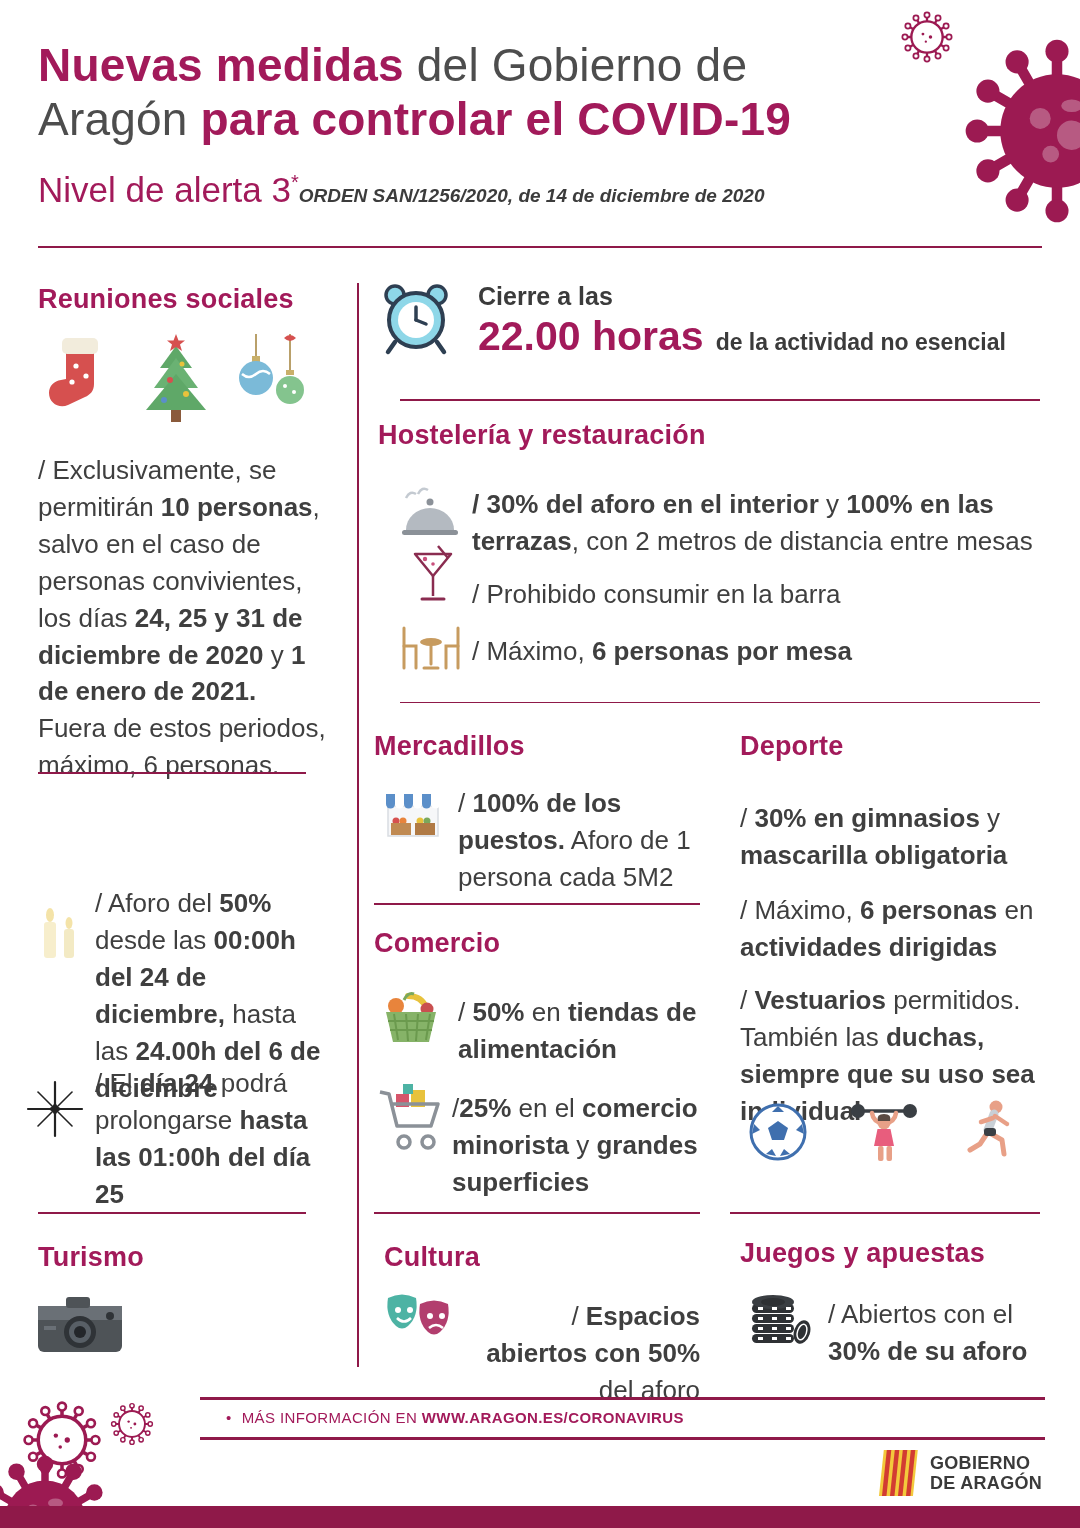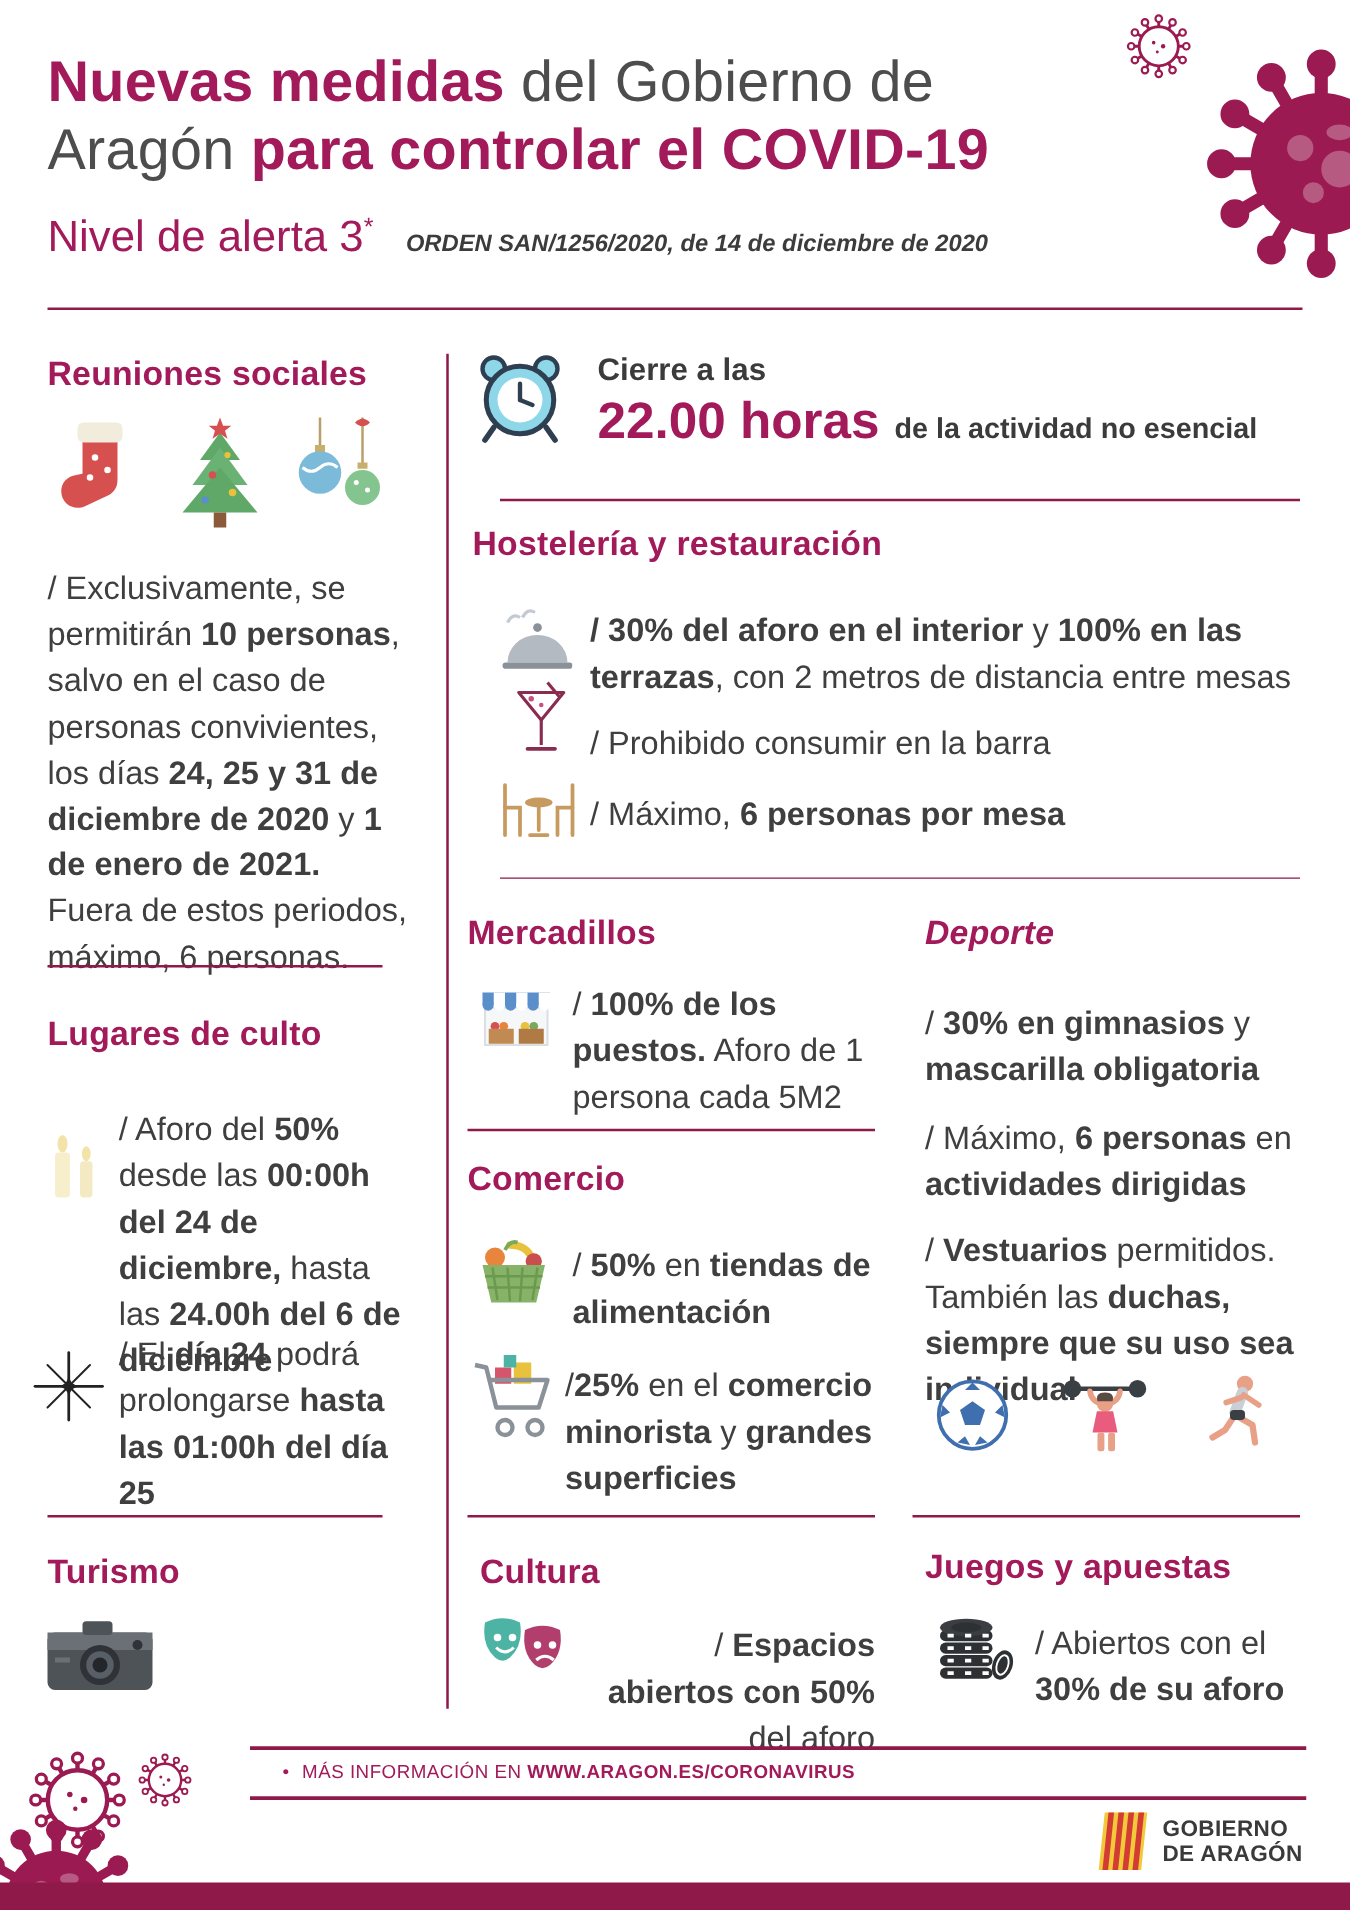--- a/index.html
+++ b/index.html
@@ -116,21 +116,21 @@
   <span class="abs icon" style="left:952px; top:26px; color:#9c1a52;">
     <svg width="210" height="210">
         <use href="#virus-solid"></use>
       </svg>
   </span>
 
   <div class="abs page-title" style="left:38px; top:38px; width:840px;">
     <div><span class="b">Nuevas medidas</span><span> del Gobierno de</span></div>
     <div><span>Aragón </span><span class="b">para controlar el COVID-19</span></div>
   </div>
-  <div class="abs row baseline" style="left:38px; top:170px; gap:26px;">
+  <div class="abs row baseline" style="left:38px; top:170px; ">
     <span class="alert"><span>Nivel de alerta 3</span><sup>*</sup></span>
     <span class="order">ORDEN SAN/1256/2020, de 14 de diciembre de 2020</span>
   </div>
   <div class="abs rule-h" style="left:38px; top:246px; width:1004px; height:2px;"></div>
 
   <div class="abs vrule" style="left:357px; top:283px; height:1084px; width:1.5px;"></div>
 
   <div class="abs sec-title" style="left:38px; top:284px;">Reuniones sociales</div>
   <div class="abs row" style="left:40px; top:332px; gap:16px; align-items:flex-start;">
     <span class="icon">
@@ -167,21 +167,20 @@
         <circle cx="56" cy="58" r="14" fill="#84c48e"></circle>
         <circle cx="51" cy="54" r="2" fill="#fff"></circle>
           <circle cx="60" cy="60" r="2" fill="#fff"></circle>
       </svg>
     </span>
   </div>
   <div class="abs body-text" style="left:38px; top:452px; width:290px;"><span>/ Exclusivamente, se permitirán </span><span class="b">10 personas</span><span>, salvo en el caso de personas convivientes, los días </span><span class="b">24, 25 y 31 de diciembre de 2020</span><span> y </span><span class="b">1 de enero de 2021.</span><span> Fuera de estos periodos, máximo, 6 personas.</span></div>
 
   <div class="abs rule-h" style="left:38px; top:772px; width:268px; height:1.5px;"></div>
 
-  <div class="abs sec-title" style="left:38px; top:812px;">Lugares de culto</div>
   <span class="abs icon" style="left:28px; top:902px;">
     <svg width="60" height="62" viewBox="0 0 60 62" opacity="0.85">
       <ellipse cx="22" cy="13" rx="4" ry="7" fill="#f3df9a"></ellipse>
       <rect x="16" y="20" width="12" height="36" rx="3" fill="#f6ecc4"></rect>
       <ellipse cx="41" cy="21" rx="3.5" ry="6" fill="#f3df9a"></ellipse>
       <rect x="36" y="27" width="10" height="29" rx="3" fill="#f2e7ba"></rect>
     </svg>
   </span>
   <div class="abs body-text" style="left:95px; top:885px; width:240px;"><span>/ Aforo del </span><span class="b">50%</span><span>  desde las </span><span class="b">00:00h del 24 de diciembre,</span><span> hasta las </span><span class="b">24.00h del 6 de diciembre</span></div>
   <span class="abs icon" style="left:26px; top:1080px;">
@@ -339,21 +338,21 @@
         <circle cx="28" cy="20" r="3" fill="#fff"></circle>
       <path d="M15 28 q7 7 14 0" stroke="#fff" stroke-width="2.5" fill="none"></path>
       <path d="M38 14 q14 -7 28 0 q3 18 -8 28 q-6 5 -12 0 q-11 -10 -8 -28" fill="#b23e6e"></path>
       <circle cx="48" cy="26" r="3" fill="#fff"></circle>
         <circle cx="60" cy="26" r="3" fill="#fff"></circle>
       <path d="M47 38 q7 -6 14 0" stroke="#fff" stroke-width="2.5" fill="none"></path>
     </svg>
   </span>
   <div class="abs body-text" style="left:468px; top:1298px; width:232px;text-align:right;"><span>/ </span><span class="b">Espacios abiertos con 50%</span><span> del aforo</span></div>
 
-  <div class="abs sec-title" style="left:740px; top:731px;font-style:italic;">Deporte</div>
+  <div class="abs sec-title" style="left:740px; top:731px;">Deporte</div>
   <div class="abs body-text" style="left:740px; top:800px; width:298px;"><span>/ </span><span class="b">30% en gimnasios</span><span> y </span><span class="b">mascarilla obligatoria</span></div>
   <div class="abs body-text" style="left:740px; top:892px; width:298px;"><span>/ Máximo, </span><span class="b">6 personas</span><span> en </span><span class="b">actividades dirigidas</span></div>
   <div class="abs body-text" style="left:740px; top:982px; width:302px;"><span>/ </span><span class="b">Vestuarios</span><span> permitidos. También las </span><span class="b">duchas, siempre que su uso sea individual</span></div>
   <div class="abs row" style="left:748px; top:1098px; gap:38px; align-items:center;">
     <span class="icon">
       <svg width="60" height="60" viewBox="0 0 60 60">
         <circle cx="30" cy="30" r="27" fill="#fff" stroke="#3f6fae" stroke-width="3"></circle>
         <polygon points="30,19 40,26 36,38 24,38 20,26" fill="#3f6fae"></polygon>
         <polygon points="30,4 36,10 24,10" fill="#3f6fae"></polygon>
         <polygon points="54,22 56,32 48,28" fill="#3f6fae"></polygon>

